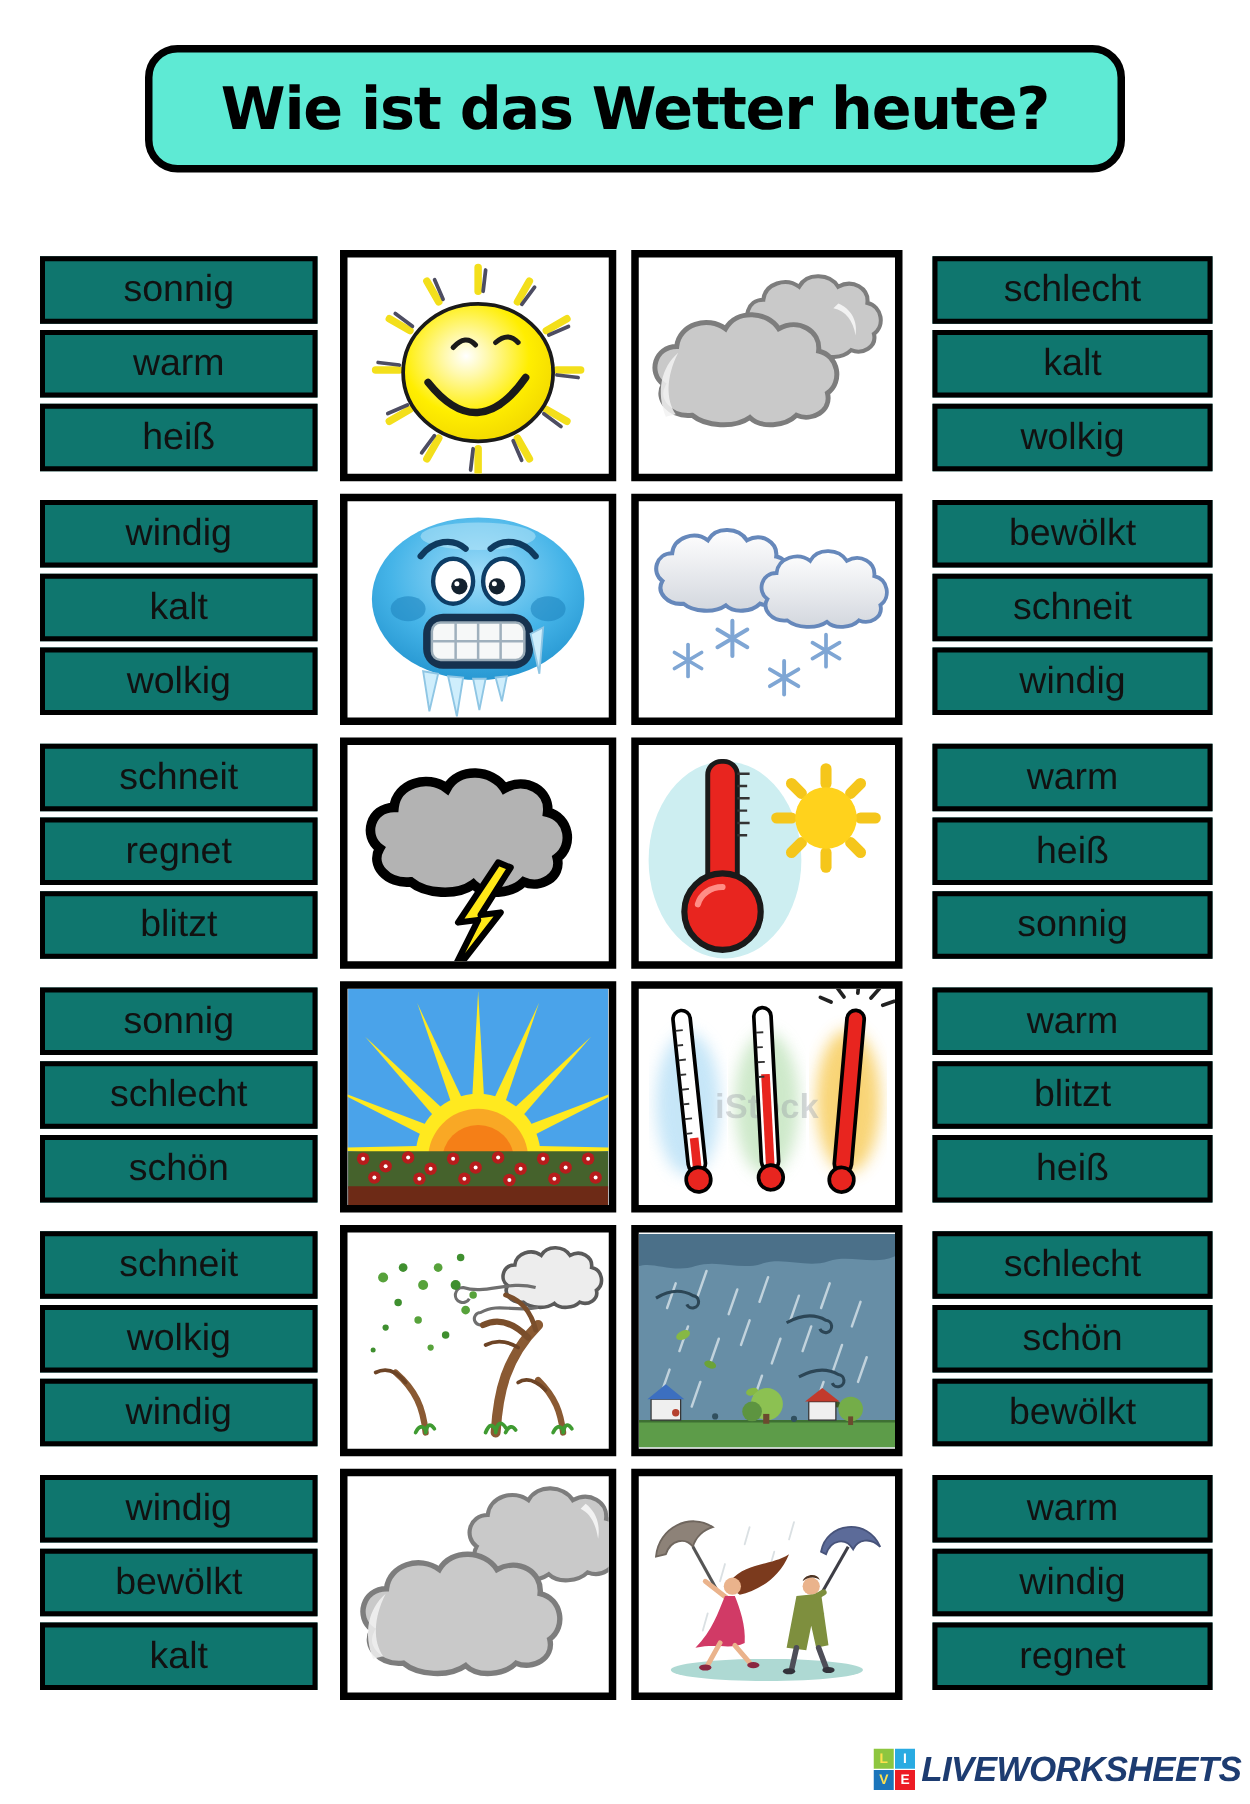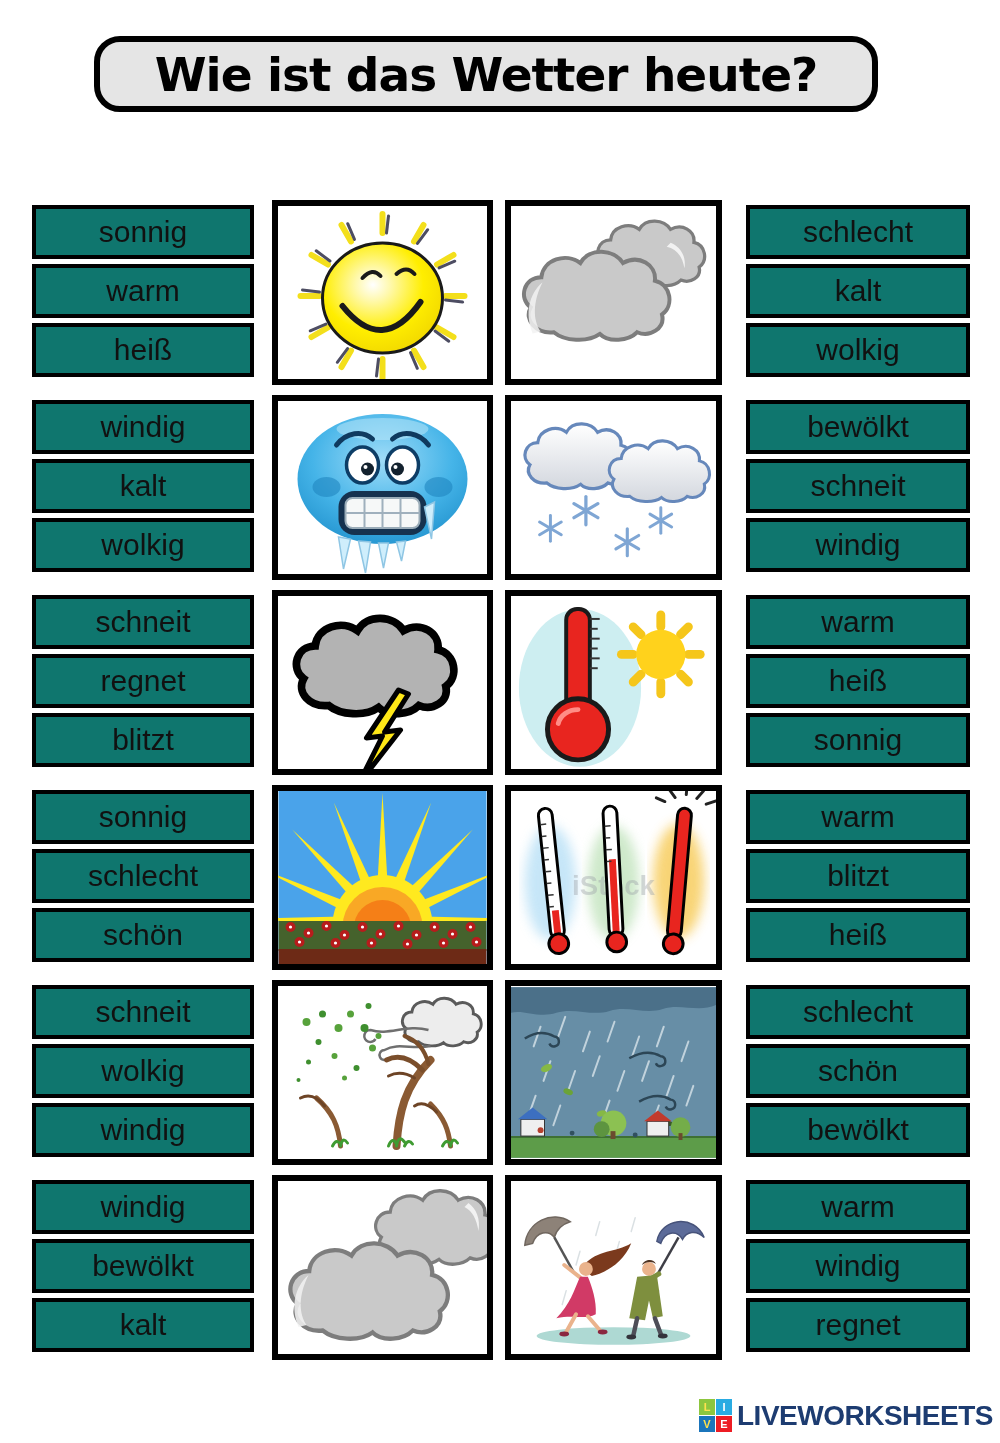--- a/index.html
+++ b/index.html
@@ -4,22 +4,22 @@
 <style>
   html,body{margin:0;padding:0;}
   body{
     width:1000px;height:1443px;background:#ffffff;
     font-family:"Liberation Sans", sans-serif;position:relative;overflow:hidden;
   }
   .page{position:absolute;inset:0;}
 
   
   .title-box{
-    position:absolute;left:94px;top:36px;width:784px;height:76px;
-    border:6px solid #000;border-radius:26px;background:#e5e5e5;
+    position:absolute;left:116px;top:36px;width:784px;height:102px;
+    border:6px solid #000;border-radius:26px;background:#5eead4;
     display:flex;align-items:center;justify-content:center;box-sizing:border-box;
   }
   .title-text{
     font-family:"DejaVu Sans", sans-serif;font-weight:bold;font-size:47px;
     letter-spacing:-1px;color:#000;white-space:nowrap;
   }
 
   
   .row{position:absolute;left:0;width:1000px;height:192px;}
   .words{position:absolute;top:7px;display:flex;flex-direction:column;gap:5px;}
@@ -39,21 +39,21 @@
   .img-box svg{display:block;width:100%;height:100%;}
 
   
   .footer{position:absolute;left:699px;top:1399px;display:flex;align-items:center;gap:5px;}
   .logo-grid{display:grid;grid-template-columns:16px 16px;grid-auto-rows:16px;gap:1px;}
   .tile{color:#fff;font-size:11px;font-weight:bold;display:flex;align-items:center;justify-content:center;}
   .tile-l{background:#8dc63f;color:#ffe14d;}
   .tile-i{background:#29abe2;}
   .tile-v{background:#1b75bb;color:#ffe14d;}
   .tile-e{background:#ed1c24;}
-  .brand{color:#1d3c71;font-weight:800;font-size:28px;letter-spacing:-0.5px;}
+  .brand{color:#1d3c71;font-weight:800;font-size:28px;letter-spacing:-0.5px;font-style:italic;}
 </style>
 </head>
 <body>
 
 <svg width="0" height="0" style="position:absolute" aria-hidden="true">
   <defs>
     <path id="cloudShape" d="M46,112 C26,114 12,98 20,84 C6,74 12,50 32,50 C34,30 60,22 76,34 C86,16 114,18 124,34 C142,24 162,36 160,54 C178,58 182,82 168,92 C172,108 154,118 140,112 C130,122 108,124 98,114 C84,124 58,122 46,112 Z"></path>
     <g id="flakeShape">
       <line x1="0" y1="-13" x2="0" y2="13"></line>
       <line x1="-11" y1="-6.5" x2="11" y2="6.5"></line>

